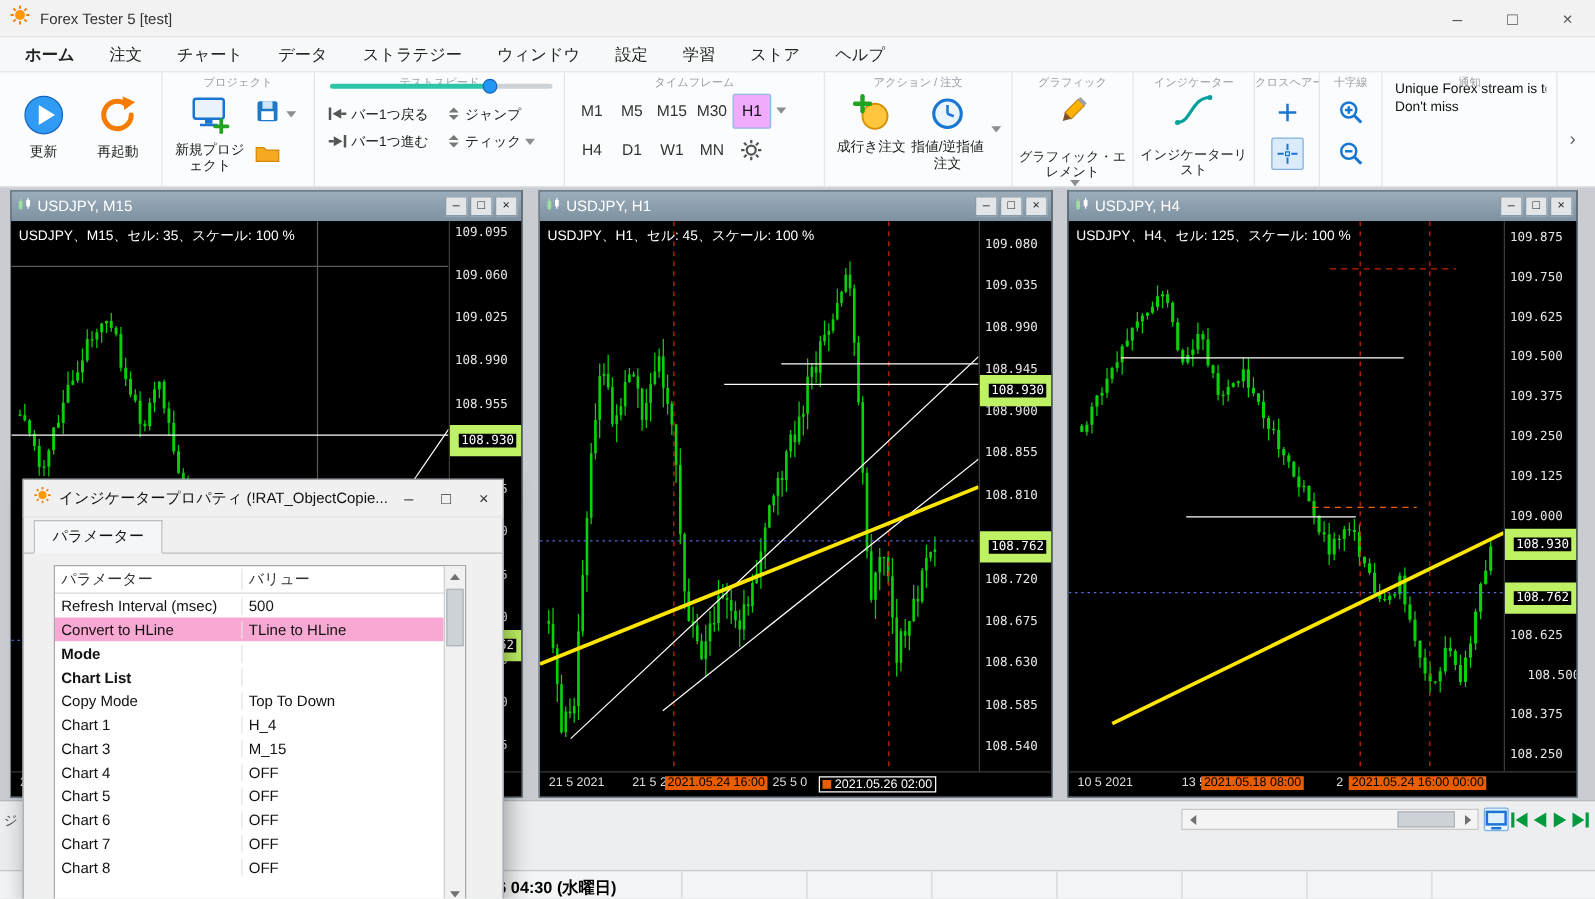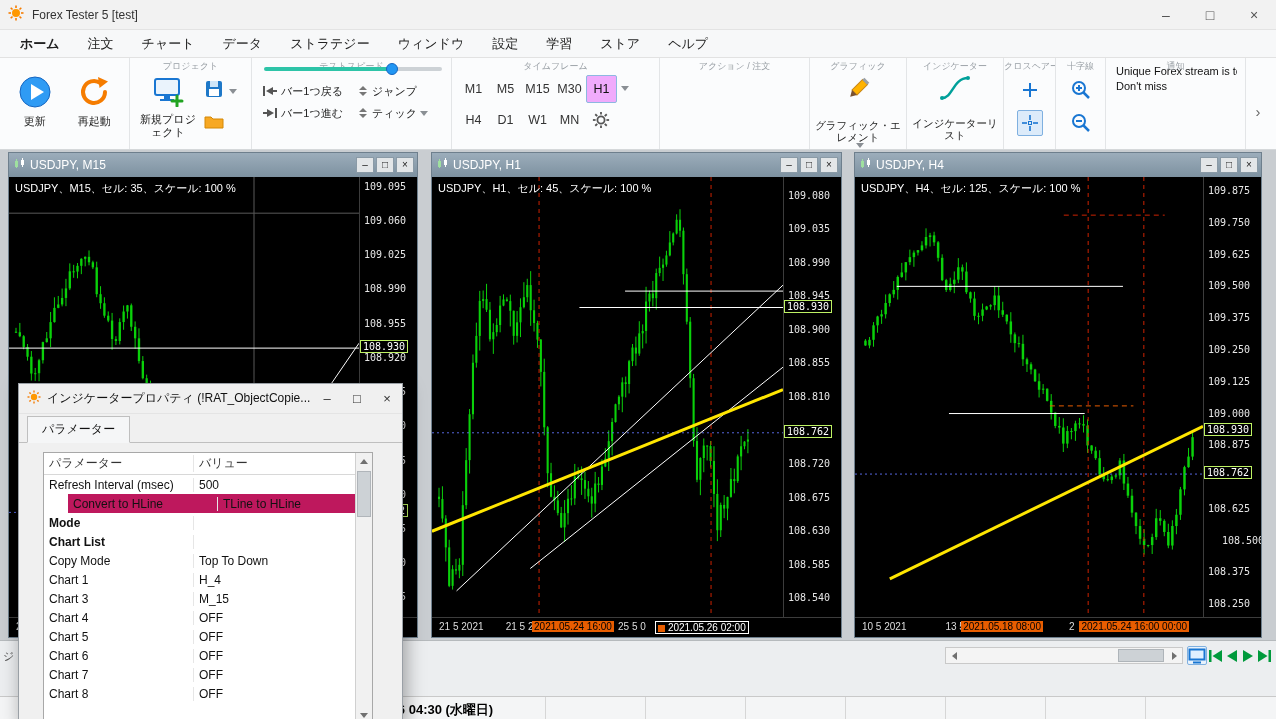--- a/index.html
+++ b/index.html
@@ -57,21 +57,21 @@
 .cw-titlebar{height:24px;background:linear-gradient(#9cadbb,#7d91a0);display:flex;align-items:center;color:#fff;font-size:12px;padding-left:5px;}
 .cw-title{margin-left:4px;}
 .cw-btns{margin-left:auto;display:flex;gap:2px;padding-right:3px;}
 .cw-btn{width:18px;height:16px;background:#e3e6e8;border:1px solid #8a9aa6;font-size:10px;color:#222;display:flex;align-items:center;justify-content:center;line-height:1;}
 .cw-body{display:flex;}
 .plot{position:relative;background:#000;overflow:hidden;}
 .plot-svg{position:absolute;left:0;top:0;right:0;bottom:0;}
 .info{position:absolute;left:6px;top:4px;color:#fff;font-size:11px;z-index:5;white-space:nowrap;}
 .scale{position:relative;background:#000;border-left:1px solid #3c3c3c;overflow:hidden;}
 .tick{position:absolute;left:4px;font-size:10px;color:#e6e6e6;font-family:"DejaVu Sans Mono",monospace;white-space:nowrap;}
-.pricemarker{position:absolute;left:0;font-size:10px;color:#fff;background:#000;border:1px solid #bef264;padding:0 2px;font-family:"DejaVu Sans Mono",monospace;z-index:3;}
+.pricemarker{position:absolute;left:0;font-size:10px;color:#fff;background:#000;border:7px solid #bef264;padding:0 2px;font-family:"DejaVu Sans Mono",monospace;z-index:3;}
 .timeaxis{position:relative;height:20px;background:#000;border-top:1px solid #3c3c3c;overflow:hidden;}
 .tlabel{position:absolute;top:3px;font-size:10px;color:#ddd;white-space:nowrap;}
 .tlabel.orange{background:#e85d00;color:#000;padding:0 2px;}
 .tlabel.boxed{border:1px solid #fff;color:#fff;background:#000;padding:0 2px;}
 .tmarker{display:inline-block;width:7px;height:7px;background:#e85d00;margin-right:3px;vertical-align:middle;}
 
 
 .dialog{position:absolute;left:18px;top:383px;width:385px;height:340px;background:#f0f0f0;border:1px solid #9aa0a6;box-shadow:3px 5px 18px rgba(0,0,0,.35);z-index:50;}
 .dlg-titlebar{height:30px;display:flex;align-items:center;padding-left:8px;background:#f0f0f0;border-bottom:1px solid #e4e4e4;}
 .dlg-title{font-size:12px;color:#111;margin-left:6px;}
@@ -80,21 +80,21 @@
 .dlg-tabs{position:relative;height:26px;border-bottom:1px solid #bfbfbf;margin-top:3px;}
 .dlg-tab{position:absolute;left:8px;bottom:-1px;padding:4px 14px;background:#f5f6f7;border:1px solid #bfbfbf;border-bottom:1px solid #f5f6f7;font-size:12px;color:#111;}
 .dlg-table{position:absolute;left:24px;top:68px;width:330px;height:272px;background:#fff;border:1px solid #a8a8a8;}
 .dhead{display:flex;height:22px;border-bottom:1px solid #d8d8d8;align-items:center;}
 .dhead .dcol{font-size:12px;color:#333;}
 .dcol{padding-left:5px;overflow:hidden;white-space:nowrap;}
 .dcol.name{width:150px;border-right:1px solid #e6e6e6;}
 .dcol.value{flex:1;}
 .dbody{margin-right:17px;}
 .drow{display:flex;height:19px;align-items:center;font-size:12px;color:#111;}
-.drow.hl{background:#be185d;margin-left:24px;}
+.drow.hl{background:#f9a8d4;}
 .drow.grp .name{font-weight:bold;}
 .dscroll{position:absolute;right:0;top:0;bottom:0;width:17px;background:#f1f1f1;border-left:1px solid #d0d0d0;}
 .dsbtn{position:absolute;left:0;width:16px;height:16px;display:flex;align-items:center;justify-content:center;background:#f1f1f1;}
 .dsbtn.up{top:0;}
 .dsbtn.down{bottom:0;}
 .tri-up{width:0;height:0;border-left:4px solid transparent;border-right:4px solid transparent;border-bottom:5px solid #707070;}
 .tri-down{width:0;height:0;border-left:4px solid transparent;border-right:4px solid transparent;border-top:5px solid #707070;}
 .dthumb{position:absolute;left:1px;top:18px;width:14px;height:46px;background:#cdd2d6;border:1px solid #b0b5ba;}
 
 
@@ -280,20 +280,43 @@
                   <line x1="14.2" y1="5.8" x2="16.4" y2="3.6"></line>
                 </g>
               </svg>
             </span>
           </div>
       </div>
     </div>
 
     <div class="rgroup" style="width:150px">
       <span class="glabel">アクション / 注文</span>
+      <div class="orders">
+        <div class="bigbtn" style="width:58px">
+          <span><svg width="30" height="30">
+                <circle cx="18" cy="18" r="10" fill="#ffc63d" stroke="#d49000" stroke-width="1.5"></circle>
+                <g stroke="#21a321" stroke-width="3.5" stroke-linecap="round">
+                  <line x1="8" y1="2" x2="8" y2="14"></line>
+                  <line x1="2" y1="8" x2="14" y2="8"></line>
+                </g>
+              </svg></span>
+          <span class="blabel">成行き注文</span>
+        </div>
+        <div class="bigbtn" style="width:64px">
+          <span><svg width="30" height="30">
+                <circle cx="15" cy="16" r="11" fill="#eaf4fd" stroke="#1976d2" stroke-width="2.5"></circle>
+                <g stroke="#1976d2" stroke-width="2">
+                  <line x1="15" y1="16" x2="15" y2="9"></line>
+                  <line x1="15" y1="16" x2="20" y2="18"></line>
+                </g>
+              </svg></span>
+          <span class="blabel">指値/逆指値注文</span>
+        </div>
+        <span class="chev" style="margin-top:26px"></span>
+      </div>
     </div>
 
     <div class="rgroup" style="width:97px">
       <span class="glabel">グラフィック</span>
       <div class="gfx">
         <span><svg width="28" height="28">
               <g transform="rotate(45 14 14)">
                 <rect x="10.5" y="4" width="7" height="15" fill="#ffb300" stroke="#c88719"></rect>
                 <polygon points="10.5,19 17.5,19 14,25" fill="#7a5230"></polygon>
                 <rect x="10.5" y="1.5" width="7" height="3" fill="#9aa0a6"></rect>

